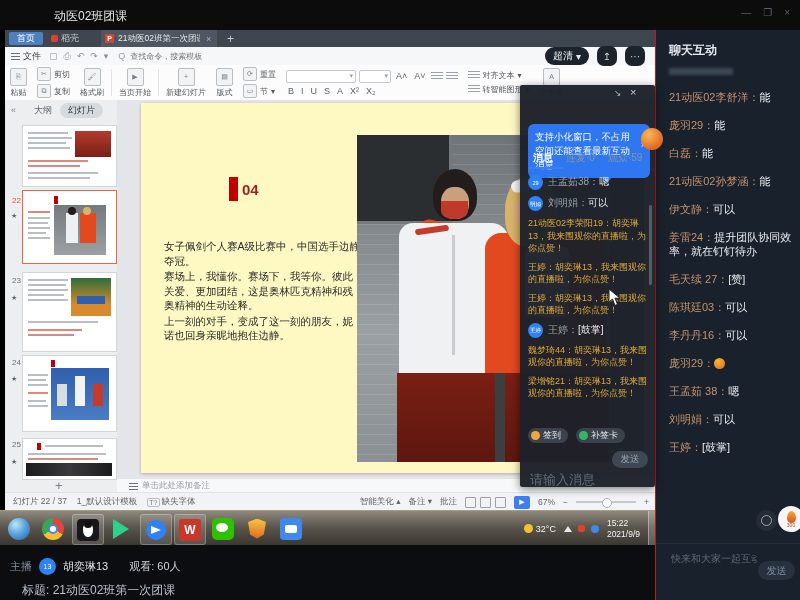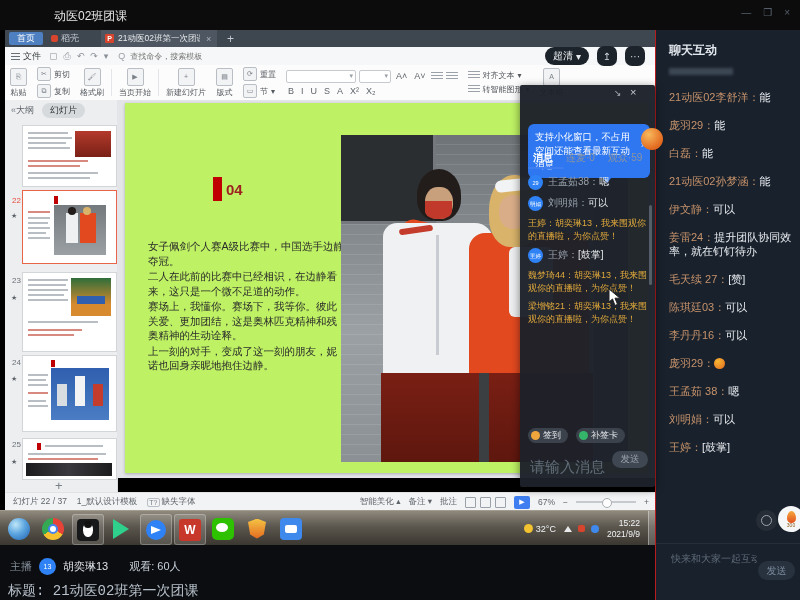--- a/index.html
+++ b/index.html
@@ -51,35 +51,35 @@
            font-size:7px;display:flex;align-items:center;justify-content:flex-end;padding:0 2px;}
   .sizebox{width:26px;height:11px;border:1px solid #c6cacf;background:#fff;border-radius:2px;color:#9aa0a6;
            font-size:7px;display:flex;align-items:center;justify-content:flex-end;padding:0 2px;}
   .fmt{font-size:9px;color:#5f646a;padding:0 2px;}
   .barsic{width:12px;height:9px;background:repeating-linear-gradient(#9aa1a8 0 1px,transparent 1px 3px);}
 
   
   .thumbpanel{left:5px;top:100px;width:112px;height:392px;background:#eceef0;border-right:1px solid #d9dcdf;}
   .tp-head{position:absolute;left:0;top:2px;width:112px;height:16px;display:flex;align-items:center;font-size:9px;color:#5f646a;}
   .tp-collapse{margin-left:6px;color:#7a8088;}
-  .tp-outline{}
+  .tp-outline{margin-left:18px;}
   .tp-slides{margin-left:8px;background:#d7dadd;border-radius:8px;padding:1px 8px;color:#2f3337;}
   .thumb{position:absolute;left:17px;width:93px;background:#fff;border:1px solid #d3d6d9;}
   .thumb.sel{border:1px solid #e8654a;}
   .tnum{position:absolute;left:4px;width:12px;font-size:8px;color:#e84c3d;text-align:right;}
   .tnum.gray{color:#6b7076;}
   .tstar{position:absolute;left:6px;font-size:7px;color:#5f646a;}
   .mline{position:absolute;height:2px;background:#b9bec4;}
   .mline.red{background:#d98a80;}
   .mphoto{position:absolute;}
   .tadd{position:absolute;left:50px;top:378px;font-size:13px;color:#7a8088;}
 
   
   .slidearea{left:117px;top:100px;width:538px;height:378px;background:#e3e5e9;}
-  .slide{position:absolute;left:8px;top:3px;width:523px;height:370px;background:#bef264;box-shadow:0 1px 3px rgba(0,0,0,.25);}
+  .slide{position:absolute;left:24px;top:3px;width:523px;height:370px;background:#fef9c3;box-shadow:0 1px 3px rgba(0,0,0,.25);}
   .s-numbar{position:absolute;left:88px;top:74px;width:9px;height:24px;background:#c00000;}
   .s-num{position:absolute;left:101px;top:78px;font-size:15px;font-weight:bold;color:#9e1f1f;}
   .s-heading{position:absolute;left:23px;top:119px;width:196px;font-size:11px;font-weight:bold;color:#c00000;line-height:15px;}
   .s-body{position:absolute;left:23px;top:136px;width:196px;font-size:10.5px;color:#2a2a2a;line-height:14.5px;}
   .s-body p{margin:0 0 1px 0;}
   .photo{position:absolute;left:216px;top:32px;width:287px;height:327px;overflow:hidden;
          background:linear-gradient(#6e7377,#9aa0a4 60%,#8a9094);}
   .ph-lines{position:absolute;inset:0;background:repeating-linear-gradient(#0000 0 9px,rgba(255,255,255,.10) 9px 10px);}
   .ph-window{position:absolute;left:0;top:0;width:92px;height:86px;background:#2b2e31;border-right:3px solid #75797d;border-bottom:3px solid #75797d;}
   .ph-colR{position:absolute;right:0;top:0;width:34px;height:100%;background:rgba(60,64,68,.55);}
@@ -135,30 +135,30 @@
   .wechat:after{content:"";position:absolute;left:4px;top:5px;width:12px;height:9px;background:#fff;border-radius:50%;}
   .shield{width:18px;height:20px;background:linear-gradient(#f6c344,#e2691f);clip-path:polygon(50% 0,100% 18%,88% 80%,50% 100%,12% 80%,0 18%);}
   .bluebot{width:22px;height:22px;border-radius:4px;background:#3f89ec;position:relative;}
   .bluebot:after{content:"";position:absolute;left:5px;top:7px;width:12px;height:8px;background:#fff;border-radius:2px;}
   .tray{position:absolute;right:0;top:0;height:35px;display:flex;align-items:center;color:#f0f2f4;font-size:9px;}
   .sun{width:9px;height:9px;border-radius:50%;background:#f2c230;margin-right:3px;}
   .trayic{display:flex;gap:6px;margin:0 8px;align-items:center;}
   .tri-up{width:0;height:0;border-bottom:6px solid #e8eaec;border-left:4px solid transparent;border-right:4px solid transparent;}
   .reddot{width:7px;height:7px;background:#d8452e;border-radius:2px;}
   .bluedot{width:8px;height:8px;background:#3f89ec;border-radius:50%;}
-  .clock{text-align:right;line-height:11px;font-size:8.5px;margin-right:8px;}
+  .clock{text-align:left;line-height:11px;font-size:8.5px;margin-right:8px;}
   .showdesk{width:6px;height:35px;background:rgba(255,255,255,.18);border-left:1px solid rgba(255,255,255,.35);}
 
   
   .hostbar{left:0;top:545px;width:655px;height:55px;background:#0b0d10;color:#dfe3e8;font-size:11px;}
   .h-row1{position:absolute;left:10px;top:13px;display:flex;align-items:center;gap:7px;}
   .h-label{color:#8b95a2;}
   .h-avatar{width:17px;height:17px;border-radius:50%;background:#2f82f6;color:#fff;font-size:7px;
             display:flex;align-items:center;justify-content:center;}
-  .h-row2{position:absolute;left:8px;top:37px;color:#b9c2cc;font-size:14px;font-family:Liberation Mono, monospace;}
+  .h-row2{position:absolute;left:22px;top:37px;color:#b9c2cc;font-size:12px;}
   .h-viewers{margin-left:14px;color:#c9d1da;}
 
   
   .sidebar{left:655px;top:30px;width:145px;height:570px;background:#19212c;border-left:1px solid #b91c1c;}
   .sb-title{position:absolute;left:13px;top:12px;font-size:12px;font-weight:bold;color:#e3e8ee;}
   .sb-blur{position:absolute;left:13px;top:38px;width:64px;height:7px;background:#46515f;filter:blur(1.5px);opacity:.8;}
   .sb-list{position:absolute;left:13px;top:60px;width:126px;}
   .sb-msg{font-size:11px;line-height:14px;margin-bottom:14px;color:#e9edf1;}
   .sb-name{color:#c7936b;}
   .emoji-dot{display:inline-block;width:11px;height:11px;border-radius:50%;vertical-align:-2px;
@@ -196,22 +196,22 @@
   .ov-avatar{flex:0 0 auto;width:15px;height:15px;border-radius:50%;background:#2f82f6;color:#fff;font-size:5.5px;
              display:flex;align-items:center;justify-content:center;overflow:hidden;}
   .ov-pname{color:#98a1ab;}
   .ov-ptext{color:#e8ecef;}
   .ov-yellow{font-size:9px;line-height:12.5px;color:#e0a93c;margin-bottom:6px;}
   .ov-scroll{position:absolute;left:129px;top:120px;width:3px;height:80px;background:#555d66;border-radius:2px;}
   .ov-chips{position:absolute;left:8px;top:343px;display:flex;gap:8px;}
   .chip{height:15px;background:#3c424b;border-radius:8px;display:flex;align-items:center;gap:3px;padding:0 7px 0 3px;
         font-size:9px;color:#dfe3e8;}
   .chipdot{width:9px;height:9px;border-radius:50%;}
-  .ov-input{position:absolute;left:8px;top:372px;width:80px;background:transparent;border:none;outline:none;
-            font-size:15px;color:#98a1ab;font-family:inherit;}
+  .ov-input{position:absolute;left:8px;top:386px;width:80px;background:transparent;border:none;outline:none;
+            font-size:13px;color:#98a1ab;font-family:inherit;}
   .ov-input::placeholder{color:#626d7a;}
   .ov-send{position:absolute;left:92px;top:366px;width:36px;height:17px;background:#3f4752;border-radius:9px;
            color:#98a1ab;font-size:9.5px;display:flex;align-items:center;justify-content:center;}
 
   .giftball{left:641px;top:128px;width:22px;height:22px;border-radius:50%;z-index:60;
             background:radial-gradient(circle at 35% 30%,#f8b95c,#e2691f 70%);}
   .cursor{left:608px;top:288px;z-index:70;}
 
   .stream-ctrls{left:545px;top:46px;display:flex;align-items:center;gap:8px;z-index:40;}
   .sc-pill{height:18px;background:#1d232b;border-radius:10px;color:#e8ecef;font-size:10px;display:flex;
@@ -438,21 +438,20 @@
 
     <div class="tadd">+</div>
   </div>
 
   <div class="abs slidearea">
     <div class="slide">
       <div class="s-numbar"></div>
       <div class="s-num">04</div>
       <div class="s-body">
         <p>女子佩剑个人赛A级比赛中，中国选手边静夺冠。</p>
-        <p>二人在此前的比赛中已经相识，在边静看来，这只是一个微不足道的动作。</p>
         <p>赛场上，我懂你。赛场下，我等你。彼此关爱、更加团结，这是奥林匹克精神和残奥精神的生动诠释。</p>
         <p>上一刻的对手，变成了这一刻的朋友，妮诺也回身亲昵地抱住边静。</p>
       </div>
       <div class="photo">
         <div class="ph-lines"></div>
         <div class="ph-window"></div>
         <div class="ph-colR"></div>
         <div class="armR"></div>
         <div class="bodyL"></div>
         <div class="trimL1"></div>
@@ -464,20 +463,24 @@
         <div class="chestR"></div>
         <div class="hairR"></div>
         <div class="bandR"></div>
         <div class="faceR"></div>
         <div class="legs"></div>
         <div class="legsplit"></div>
       </div>
     </div>
   </div>
 
+  <div class="abs notesbar">
+    <span class="hamb"></span>
+    <span>单击此处添加备注</span>
+  </div>
 
   <div class="abs statusbar">
     <div class="st-left">
       <span>幻灯片 22 / 37</span>
       <span>1_默认设计模板</span>
       <span style="display:flex;gap:2px;align-items:center;">
         <span class="tq">T?</span>
         <span>缺失字体</span>
       </span>
     </div>
@@ -600,20 +603,22 @@
     </div>
     <div class="ov-msgs">
       <div class="ov-plain">
         <span class="ov-avatar">29</span>
         <span><span class="ov-pname">王孟茹38：</span><span class="ov-ptext">嗯</span></span>
       </div>
       <div class="ov-plain">
         <span class="ov-avatar">明娟</span>
         <span><span class="ov-pname">刘明娟：</span><span class="ov-ptext">可以</span></span>
       </div>
+      <div class="ov-yellow"><span>21动医02李荣阳19：</span><span>胡奕琳13，我来围观你的直播啦，为你点赞！</span></div>
+      <div class="ov-yellow"><span>王婷：</span><span>胡奕琳13，我来围观你的直播啦，为你点赞！</span></div>
       <div class="ov-yellow"><span>王婷：</span><span>胡奕琳13，我来围观你的直播啦，为你点赞！</span></div>
       <div class="ov-plain">
         <span class="ov-avatar">王婷</span>
         <span><span class="ov-pname">王婷：</span><span class="ov-ptext">[鼓掌]</span></span>
       </div>
       <div class="ov-yellow"><span>魏梦琦44：</span><span>胡奕琳13，我来围观你的直播啦，为你点赞！</span></div>
       <div class="ov-yellow"><span>梁增铭21：</span><span>胡奕琳13，我来围观你的直播啦，为你点赞！</span></div>
     </div>
     <div class="ov-scroll"></div>
     <div class="ov-chips">

